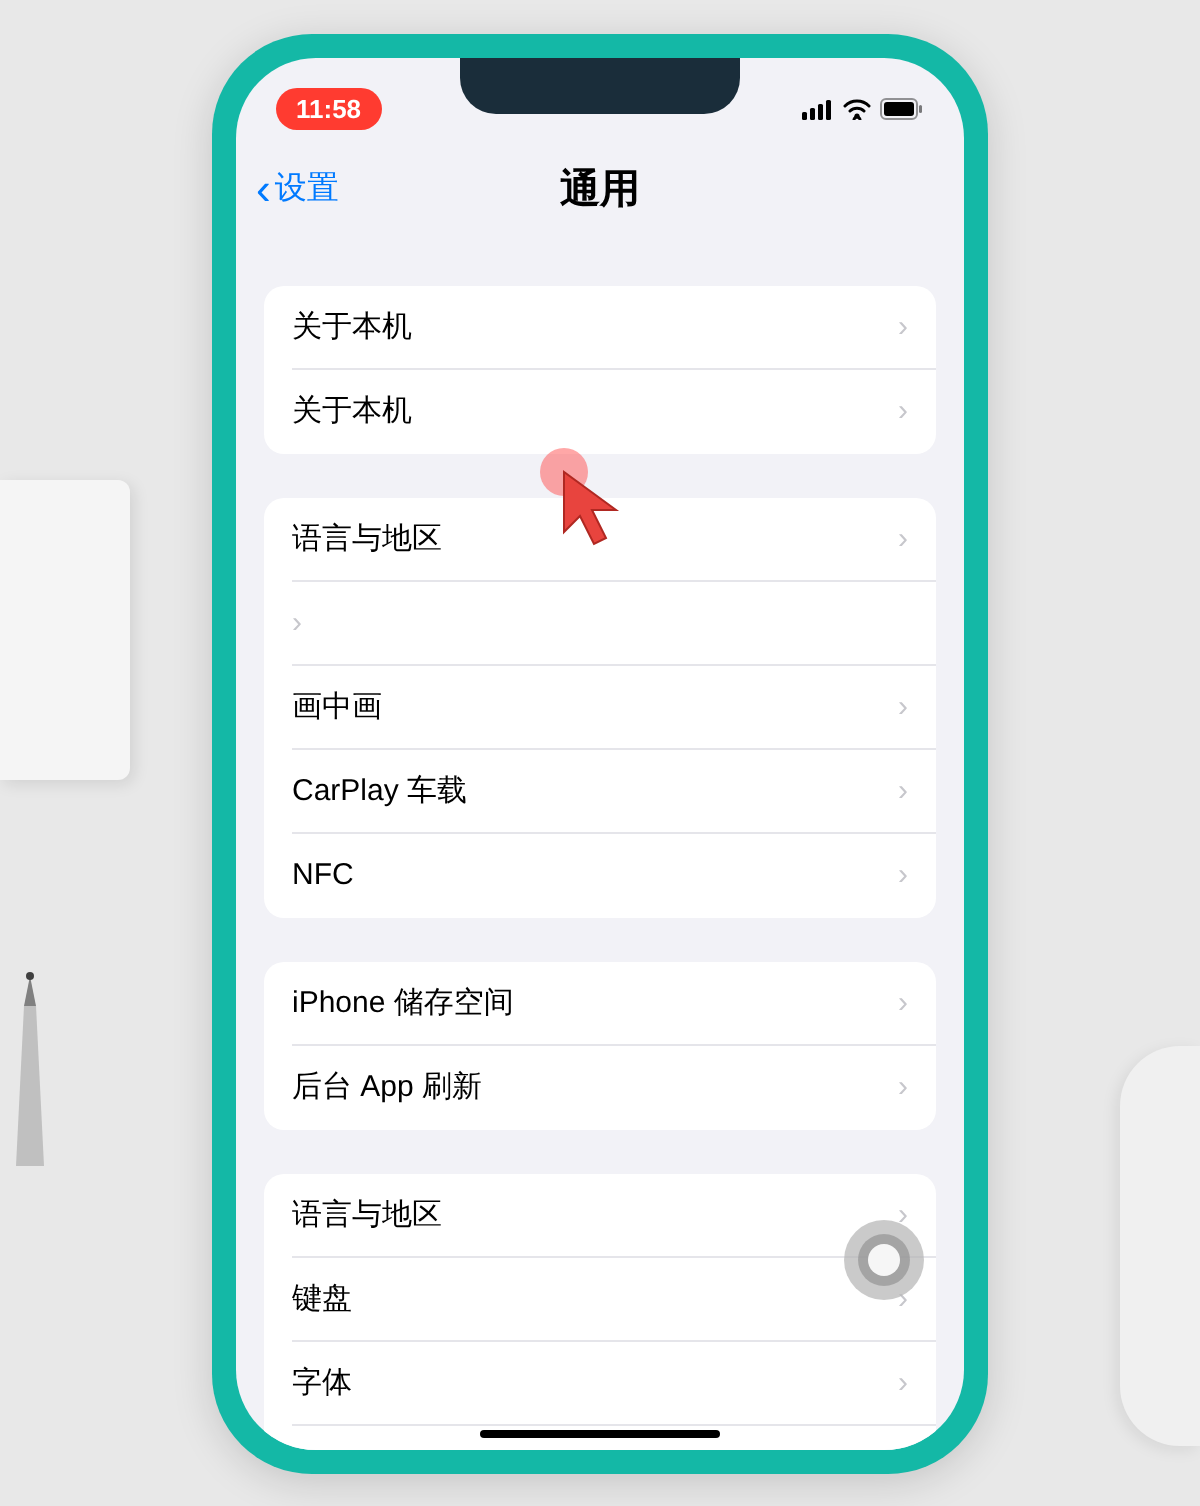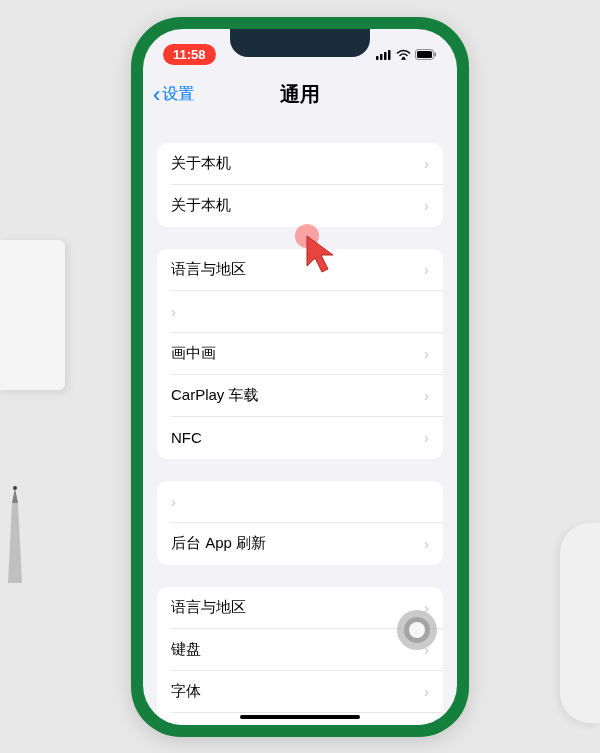--- a/index.html
+++ b/index.html
@@ -13,23 +13,23 @@
       font-family: -apple-system, "Helvetica Neue", Arial, sans-serif;
       width: 600px;
       height: 753px;
       position: relative;
       display: flex;
       align-items: center;
       justify-content: center;
     }
     
     .phone-frame {
-      width: 338px;
+      width: 388px;
       height: 720px;
-      background: #15803d;
+      background: #14b8a6;
       border-radius: 50px;
       padding: 12px;
       position: relative;
       box-shadow: 0 4px 20px rgba(0,0,0,0.15);
     }
     
     .screen {
       width: 100%;
       height: 100%;
       background: #f2f2f7;
@@ -324,20 +324,21 @@
           <span class="chevron-right">›</span>
         </div>
         <div class="row">
           <span class="row-label">NFC</span>
           <span class="chevron-right">›</span>
         </div>
       </div>
 
       <div class="section">
         <div class="row">
+          <span class="row-label">iPhone 储存空间</span>
           <span class="chevron-right">›</span>
         </div>
         <div class="row">
           <span class="row-label">后台 App 刷新</span>
           <span class="chevron-right">›</span>
         </div>
       </div>
 
       <div class="section">
         <div class="row">

